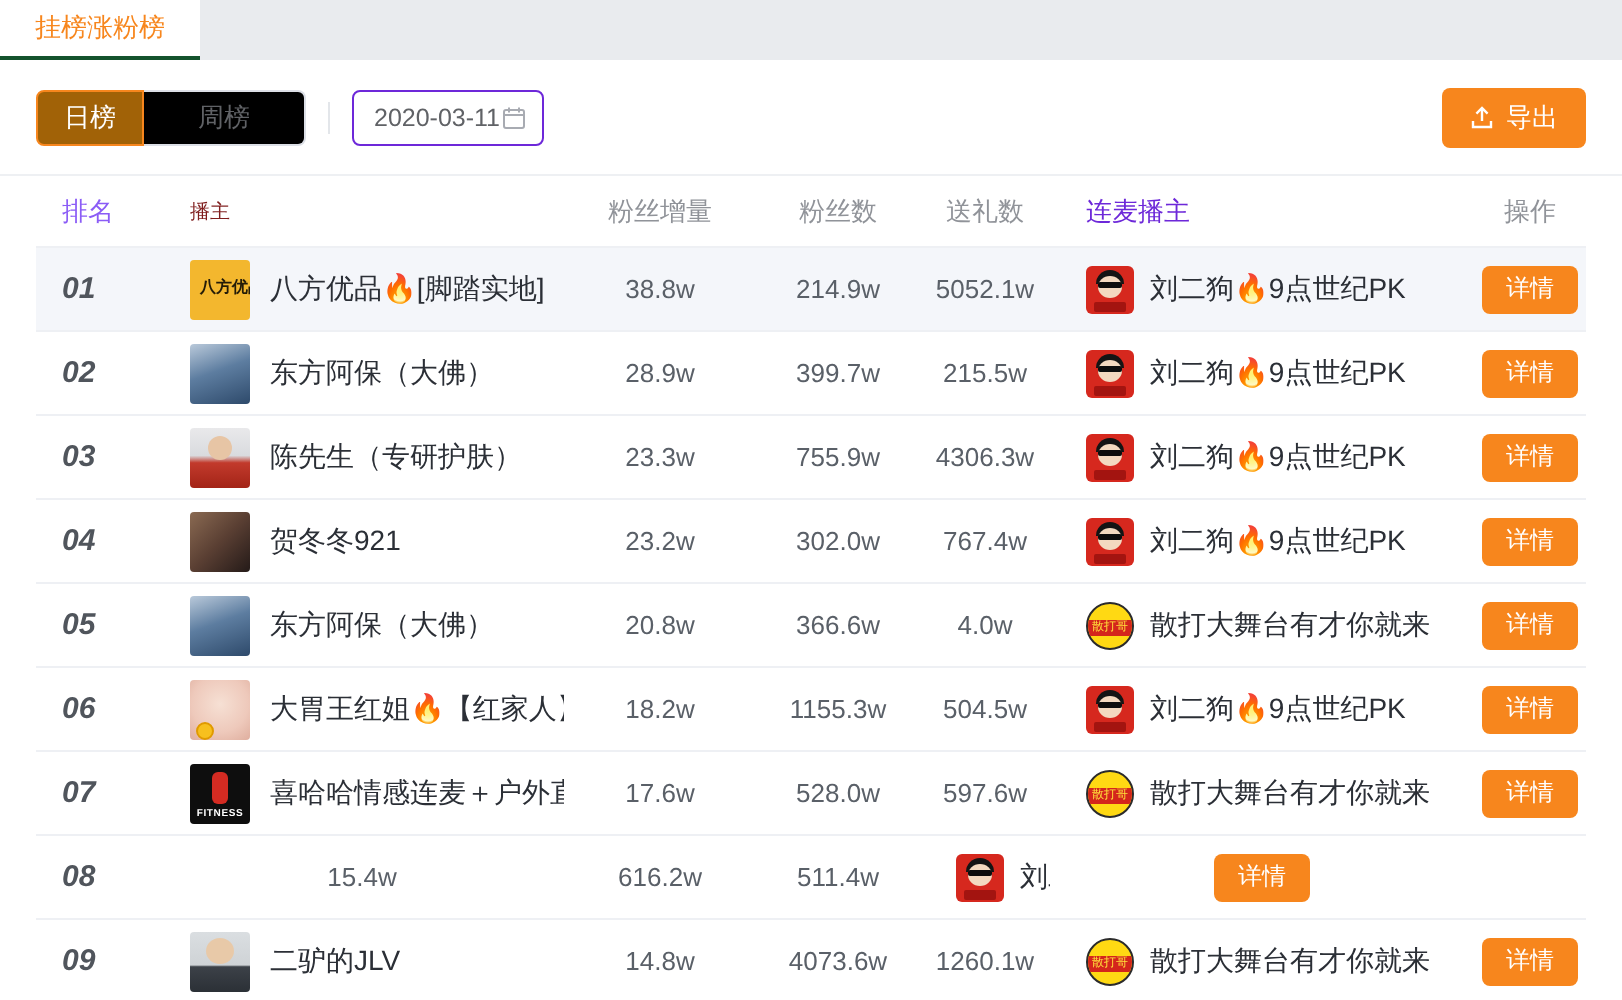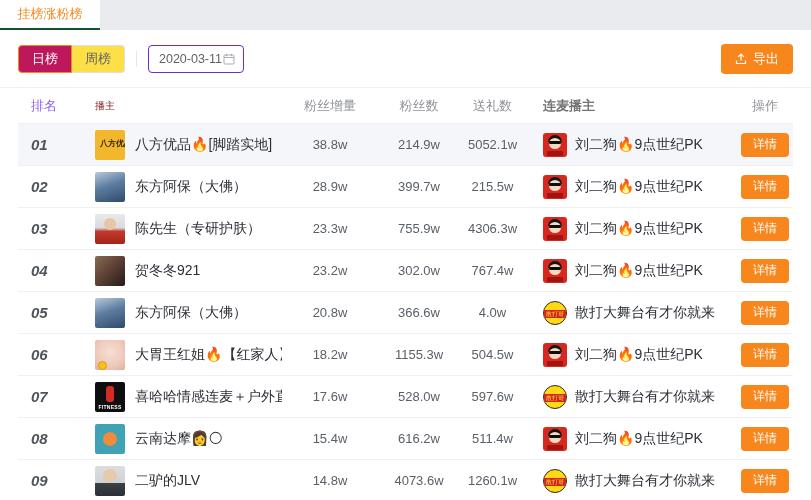--- a/index.html
+++ b/index.html
@@ -9,25 +9,25 @@
   
   .tabstrip { height:30px; background:#e9ebee; display:flex; align-items:stretch; }
   .tab-active { width:100px; background:#fff; color:#f7861d; font-size:13px;
     display:flex; align-items:center; justify-content:center;
     border-bottom:2px solid #14532d; cursor:pointer; }
 
   
   .toolbar { display:flex; align-items:center; padding:14px 18px 13px;
     border-bottom:1px solid #eef0f3; }
   .btn-group { display:flex; height:28px; }
-  .btn-daily { background:#be185d; color:#fff; border:1px solid #f7861d;
+  .btn-daily { background:#a16207; color:#fff; border:1px solid #f7861d;
     border-radius:4px 0 0 4px; font-size:13px; padding:0 13px;
     display:flex; align-items:center; cursor:pointer; }
-  .btn-weekly { background:#fde047; color:#606266; border:1px solid #dcdfe6;
-    border-left:none; border-radius:0 4px 4px 0; font-size:13px; padding:0 13px;
+  .btn-weekly { background:#000000; color:#606266; border:1px solid #dcdfe6;
+    border-left:none; border-radius:0 4px 4px 0; font-size:13px; padding:0 27px;
     display:flex; align-items:center; cursor:pointer; }
   .v-divider { width:1px; height:16px; background:#e3e6ea; margin:0 11px; }
   .date-box { width:96px; height:28px; border:1px solid #6d28d9; border-radius:4px;
     display:flex; align-items:center; justify-content:space-between;
     padding:0 8px 0 10px; font-size:12.5px; color:#606266; cursor:pointer; background:#fff; }
   .spacer { flex:1; }
   .update-info { font-size:13px; color:#8d939b; margin-right:16px; }
   .btn-export { height:30px; background:#f7861d; color:#fff; border:none;
     border-radius:4px; font-size:13px; padding:0 14px; display:flex;
     align-items:center; gap:6px; cursor:pointer; }
@@ -40,21 +40,21 @@
   .trow { height:42px; border-top:1px solid #eef0f4; font-size:13px; color:#5a6068; }
   .trow.hl { background:#f4f6fa; }
   .c-rank { padding-left:13px; font-style:italic; font-weight:700; font-size:15px; color:#50555c; }
   .thead .c-rank { font-style:normal; font-weight:400; font-size:13px; color:#8b5cf6; }
   .c-streamer { display:flex; align-items:center; gap:10px; padding-left:15px;
     font-size:14px; color:#2b2f36; overflow:hidden; white-space:nowrap; }
   .thead .c-streamer { font-size:10px; color:#7f1d1d; }
   .c-num { text-align:center; }
   .c-host { display:flex; align-items:center; gap:8px; padding-left:18px;
     font-size:14px; color:#2b2f36; overflow:hidden; white-space:nowrap; }
-  .thead .c-host { font-size:13px; color:#737373;font-weight:bold; }
+  .thead .c-host { font-size:13px; color:#6d28d9; }
   .c-action { text-align:center; }
   .btn-detail { width:48px; height:24px; background:#f7861d; color:#fff; border:none;
     border-radius:4px; font-size:12px; cursor:pointer; }
 
   
   .av { width:30px; height:30px; border-radius:2px; flex-shrink:0;
     position:relative; overflow:hidden; }
   .av1 { background:#f3b72e; display:flex; align-items:center; justify-content:center; }
   .av1 .av-text { font-size:8px; line-height:1.1; color:#241c08; font-weight:700;
     width:20px; text-align:center; word-break:break-all; }
@@ -287,24 +287,20 @@
             <span>散打哥</span>
           </div>
         </div>
       <span>散打大舞台有才你就来</span>
     </div>
     <div class="c-action"><button class="btn-detail">详情</button></div>
   </div>
 
   <div class="trow">
     <div class="c-rank">08</div>
-    <div class="c-streamer">
-      <div class="av av8"></div>
-      <span>云南达摩👩🌕</span>
-    </div>
     <div class="c-num">15.4w</div>
     <div class="c-num">616.2w</div>
     <div class="c-num">511.4w</div>
     <div class="c-host">
       <div class="hav host-liu">
           <div class="hair"></div>
           <div class="face"></div>
           <div class="glasses"></div>
           <div class="band"></div>
         </div>

